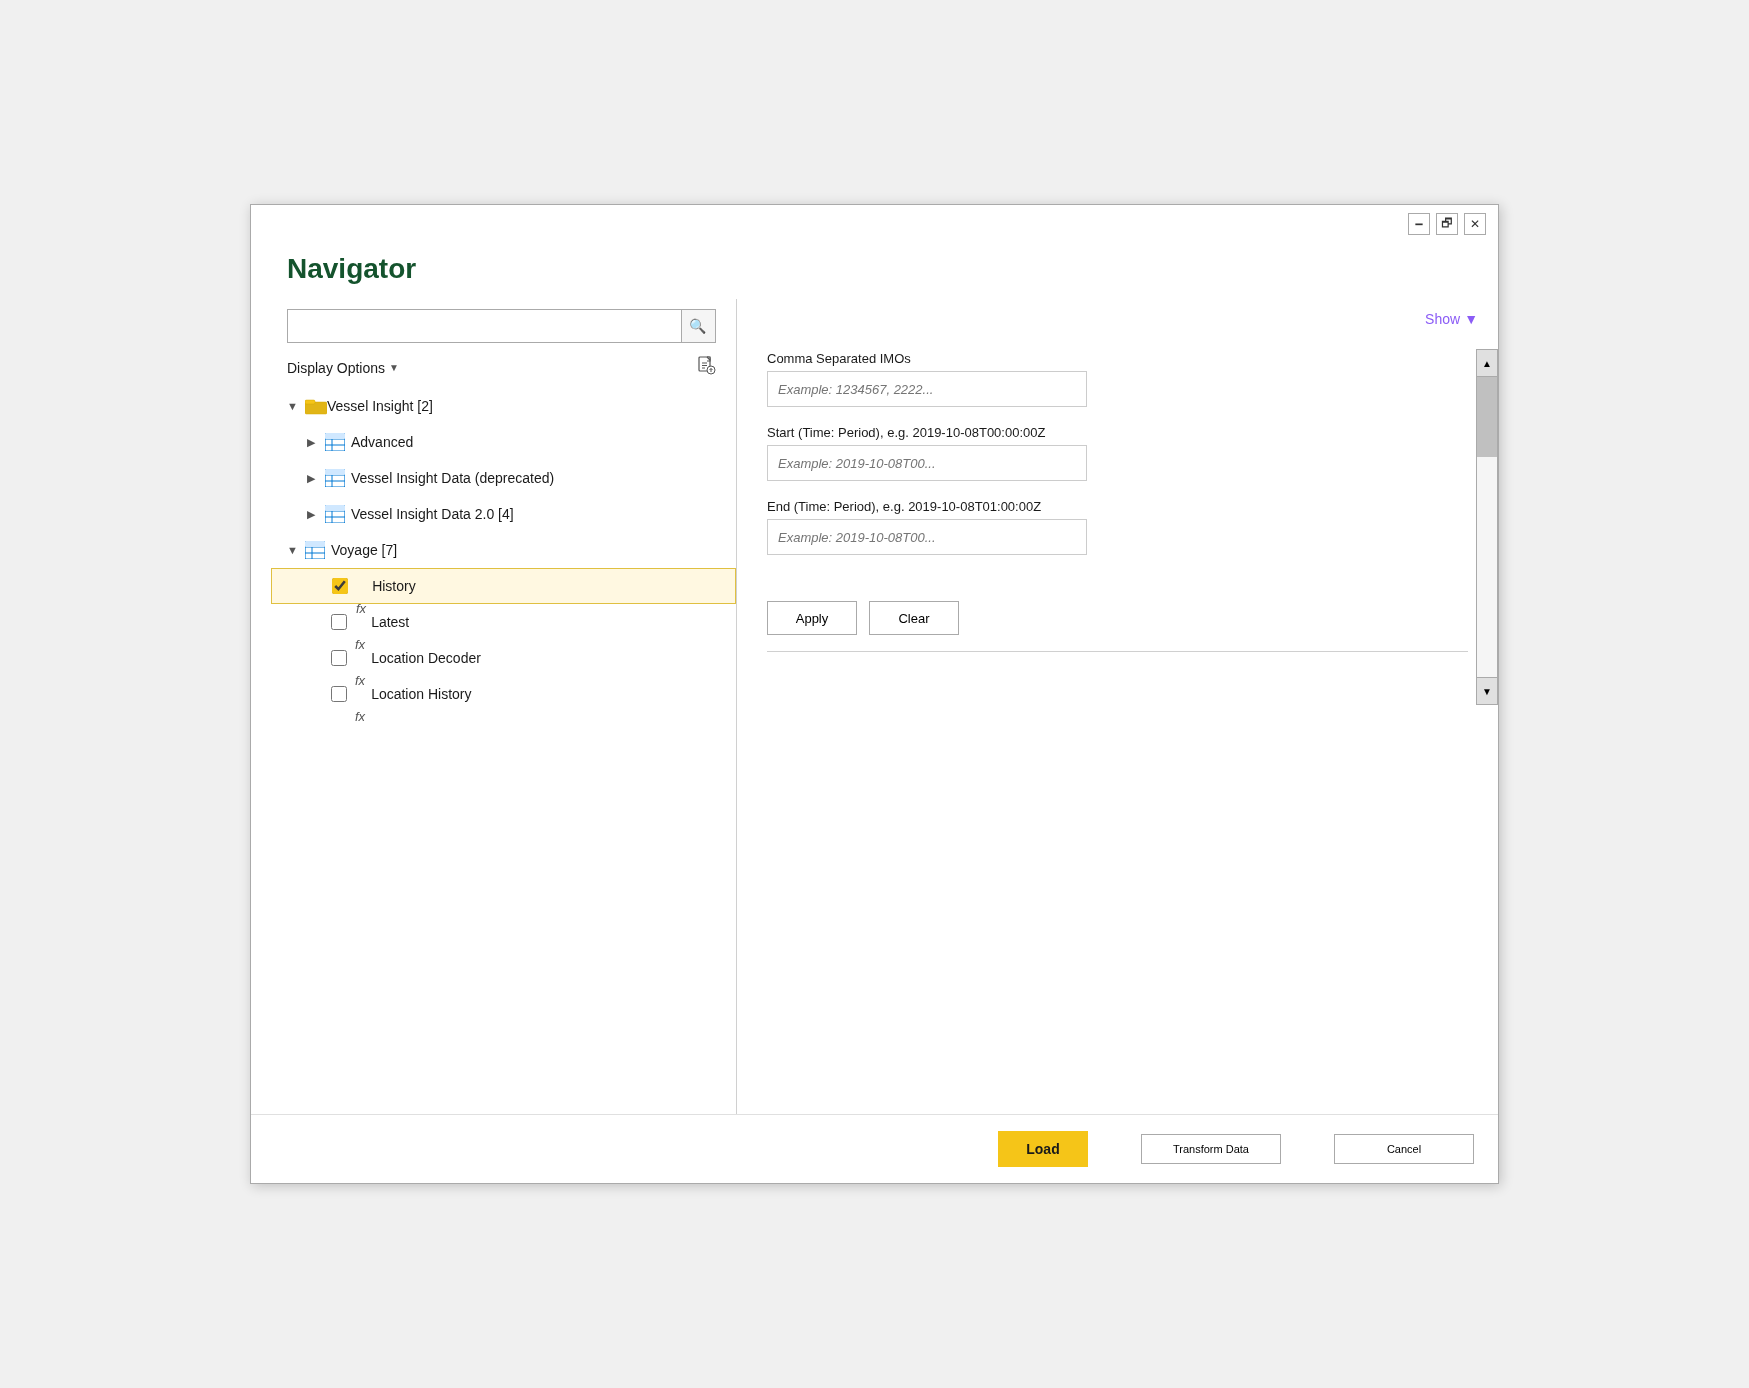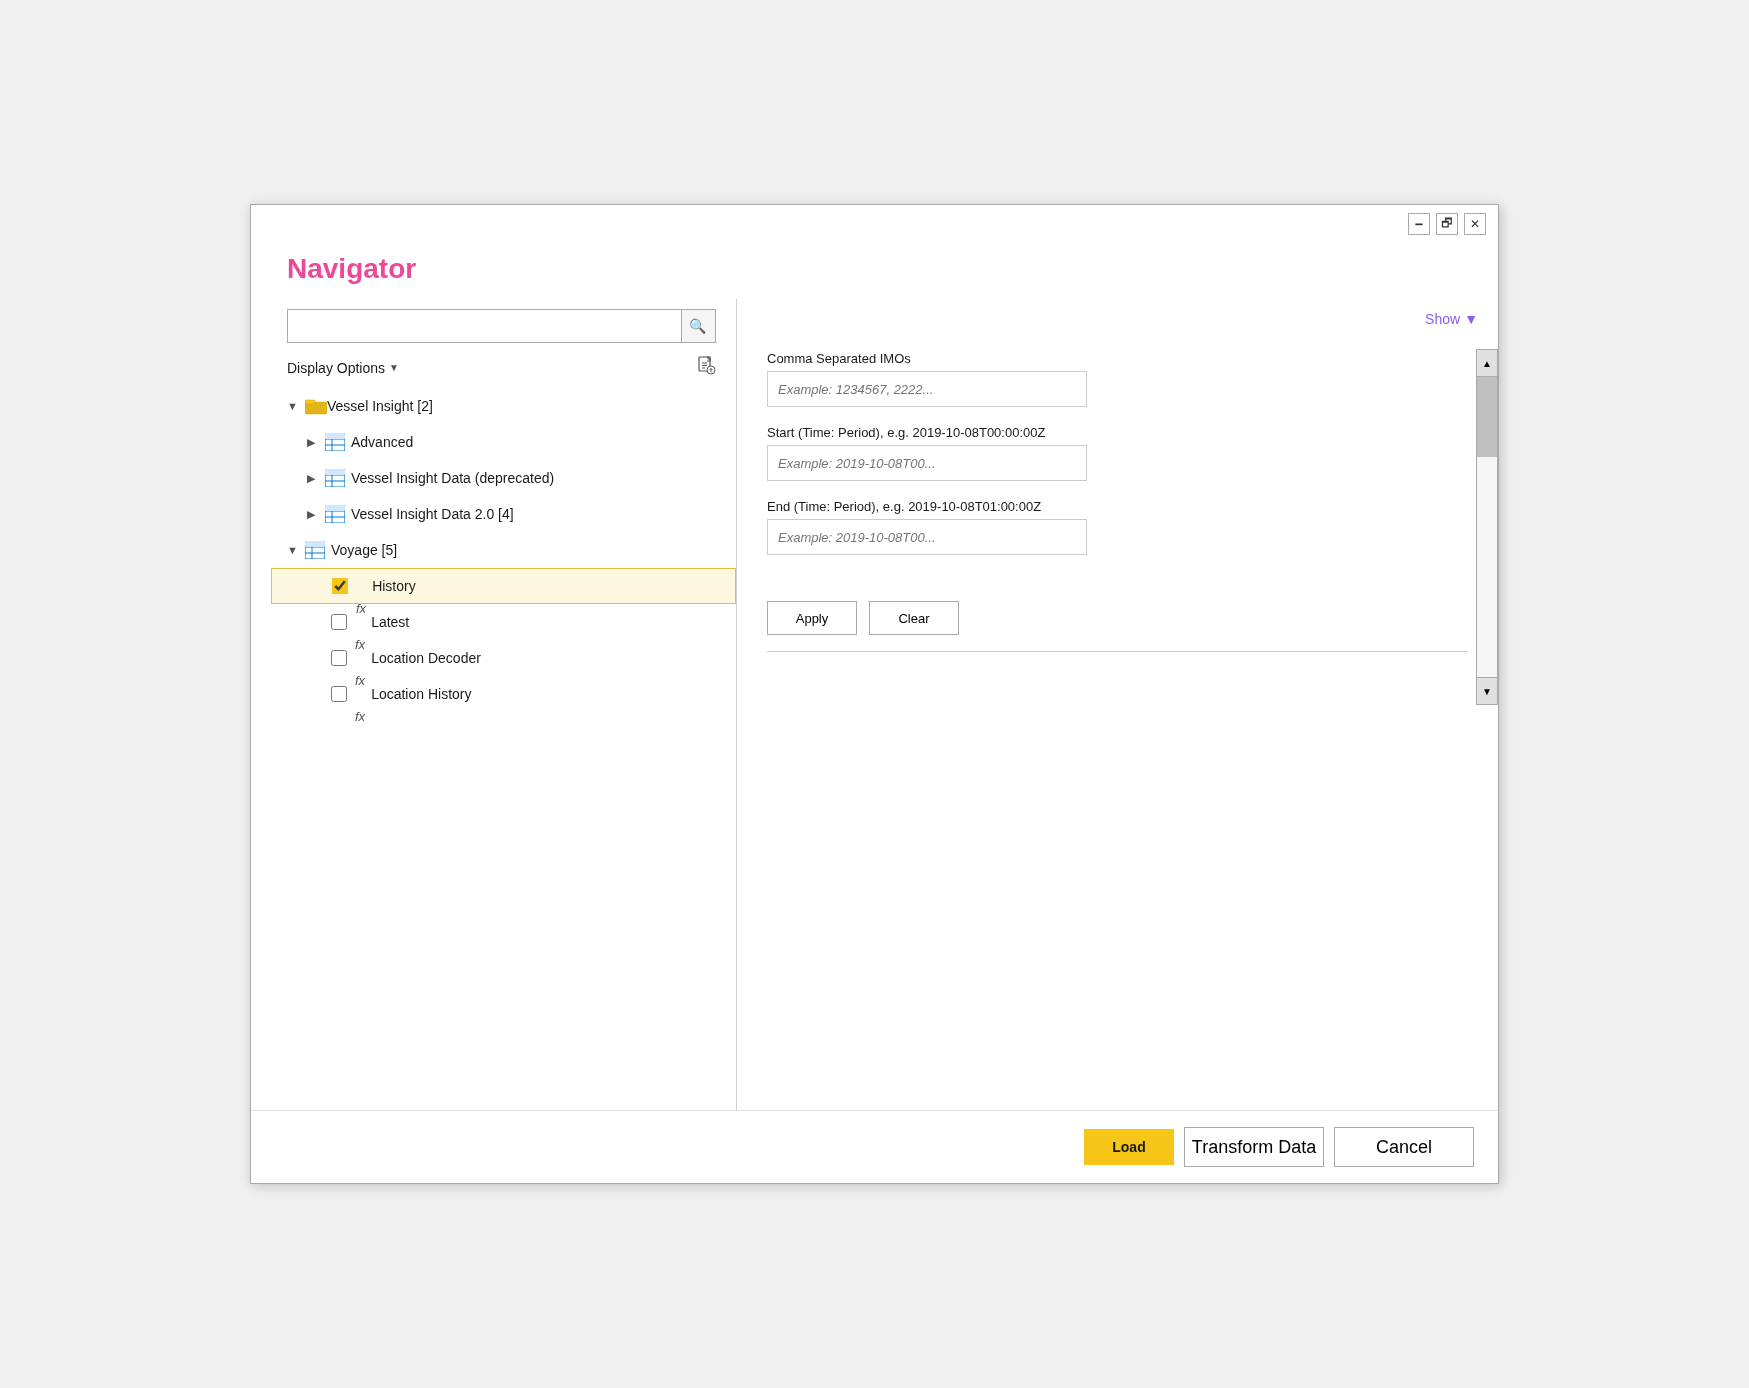--- a/index.html
+++ b/index.html
@@ -41,21 +41,21 @@
       cursor: pointer;
       display: flex;
       align-items: center;
       justify-content: center;
       font-size: 12px;
       color: #333;
     }
     .page-title {
       font-size: 28px;
       font-weight: 700;
-      color: #ec4899;
+      color: #14532d;
       padding: 10px 36px 14px 36px;
     }
     .main-body {
       display: flex;
       flex: 1;
       overflow: hidden;
     }
     
     .left-panel {
       width: 486px;
@@ -284,25 +284,26 @@
       height: 36px;
       background: #f5c518;
       border: none;
       font-size: 14px;
       font-weight: 600;
       cursor: pointer;
       color: #1a1a1a;
     }
     .btn-transform, .btn-cancel {
       min-width: 140px;
-      height: 40px;
+      height: 30px;
       border: 1px solid #aaa;
       background: #fff;
-      font-size: 18px;
-      cursor: pointer;
+      font-size: 11px;
+      cursor: pointer;
+      margin-left: 43px;
     }
 
     
     .folder-svg { color: #f5c518; }
   </style>
 </head>
 <body>
 
 <div class="window">
 
@@ -401,21 +402,21 @@
 
         <div class="tree-item indent-0">
           <span class="expand-arrow">▼</span>
           <svg width="20" height="18" viewBox="0 0 20 18" style="margin-right:6px">
             <rect x="0" y="0" width="20" height="18" rx="1" fill="none" stroke="#0078d4" stroke-width="1.2"></rect>
             <line x1="0" y1="6" x2="20" y2="6" stroke="#0078d4" stroke-width="1"></line>
             <line x1="0" y1="12" x2="20" y2="12" stroke="#0078d4" stroke-width="1"></line>
             <line x1="7" y1="0" x2="7" y2="18" stroke="#0078d4" stroke-width="1"></line>
             <rect x="0" y="0" width="20" height="6" rx="1" fill="#d0e8ff"></rect>
           </svg>
-          <span class="tree-item-label">Voyage [5]</span>
+          <span class="tree-item-label">Voyage [7]</span>
         </div>
 
         <div class="tree-item indent-2 selected" style="padding-left:60px">
           <input type="checkbox" class="checkbox" checked="" style="accent-color: rgb(245, 197, 24);">
           <span class="fx-icon" style="font-style:italic; font-size:13px; margin-right:6px; color:#555">fx</span>
           <span class="tree-item-label">History</span>
         </div>
 
         <div class="tree-item indent-2" style="padding-left:60px">
           <input type="checkbox" class="checkbox" style="">

